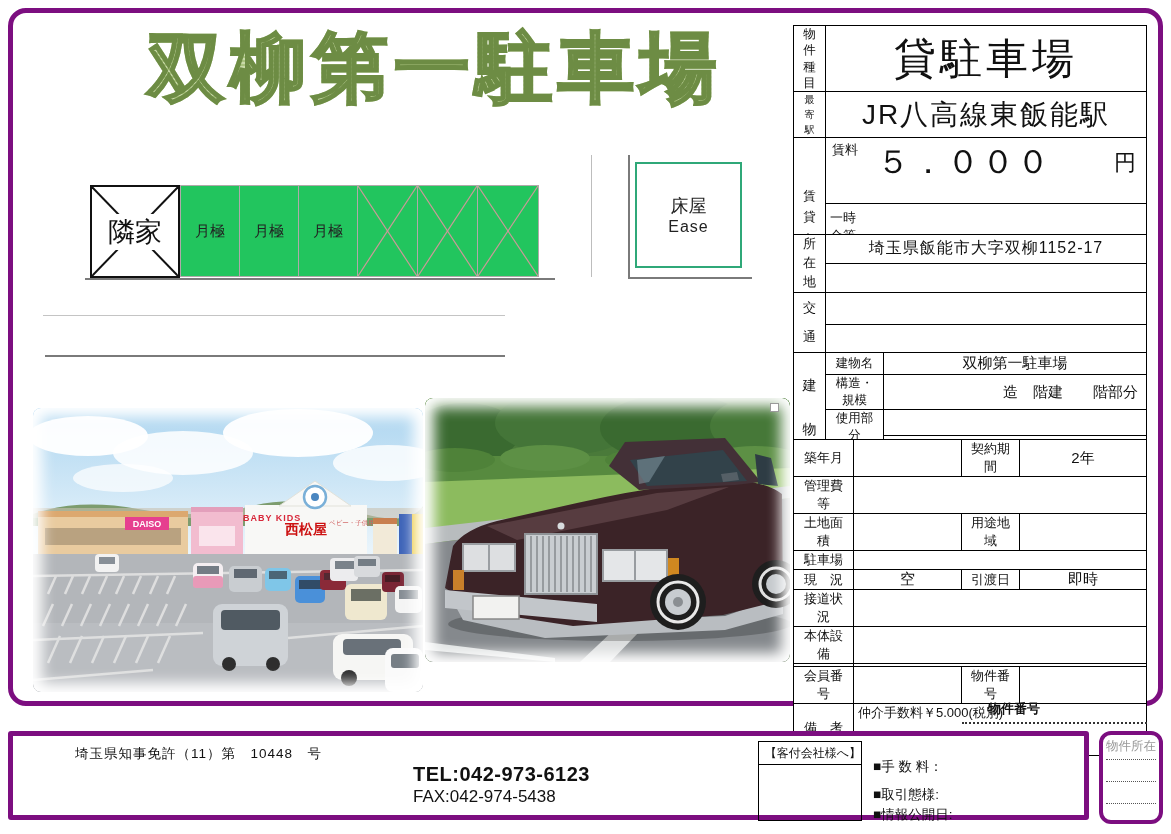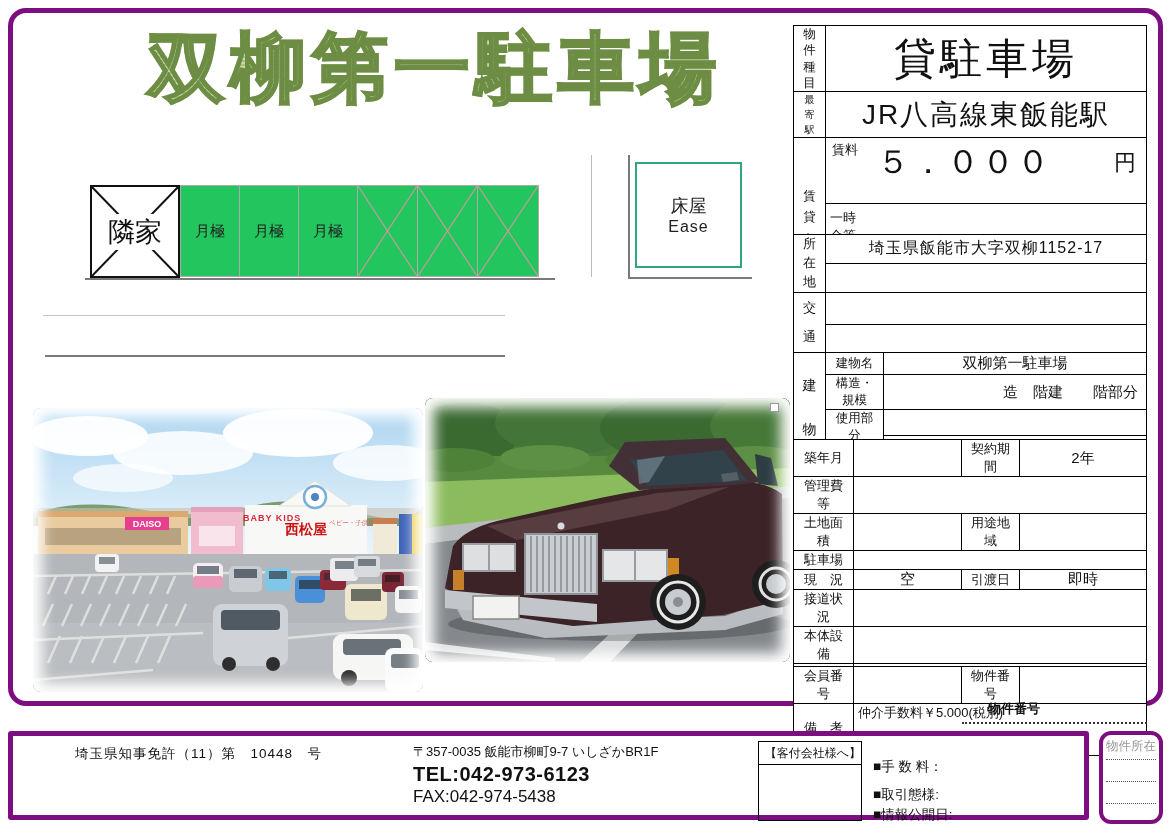--- a/index.html
+++ b/index.html
@@ -445,21 +445,20 @@
       <td></td>
     </tr>
   </tbody>
     </table>
 
   <div class="propno-caption">物件番号</div>
   <div class="propno-line"></div>
 
   <div class="footer-bar">
     <div class="license">埼玉県知事免許（11）第　10448　号</div>
-    <div class="f-addr">〒357-0035 飯能市柳町9-7 いしざかBR1F</div>
     <div class="f-tel">TEL:042-973-6123</div>
     <div class="f-fax">FAX:042-974-5438</div>
     <div class="agent-box">
       <span class="hd">【客付会社様へ】</span>
     </div>
     <div class="f-item" style="top:22px;">■手 数 料：</div>
     <div class="f-item" style="top:50px;">■取引態様:</div>
     <div class="f-item" style="top:70px;">■情報公開日:</div>
   </div>
 

